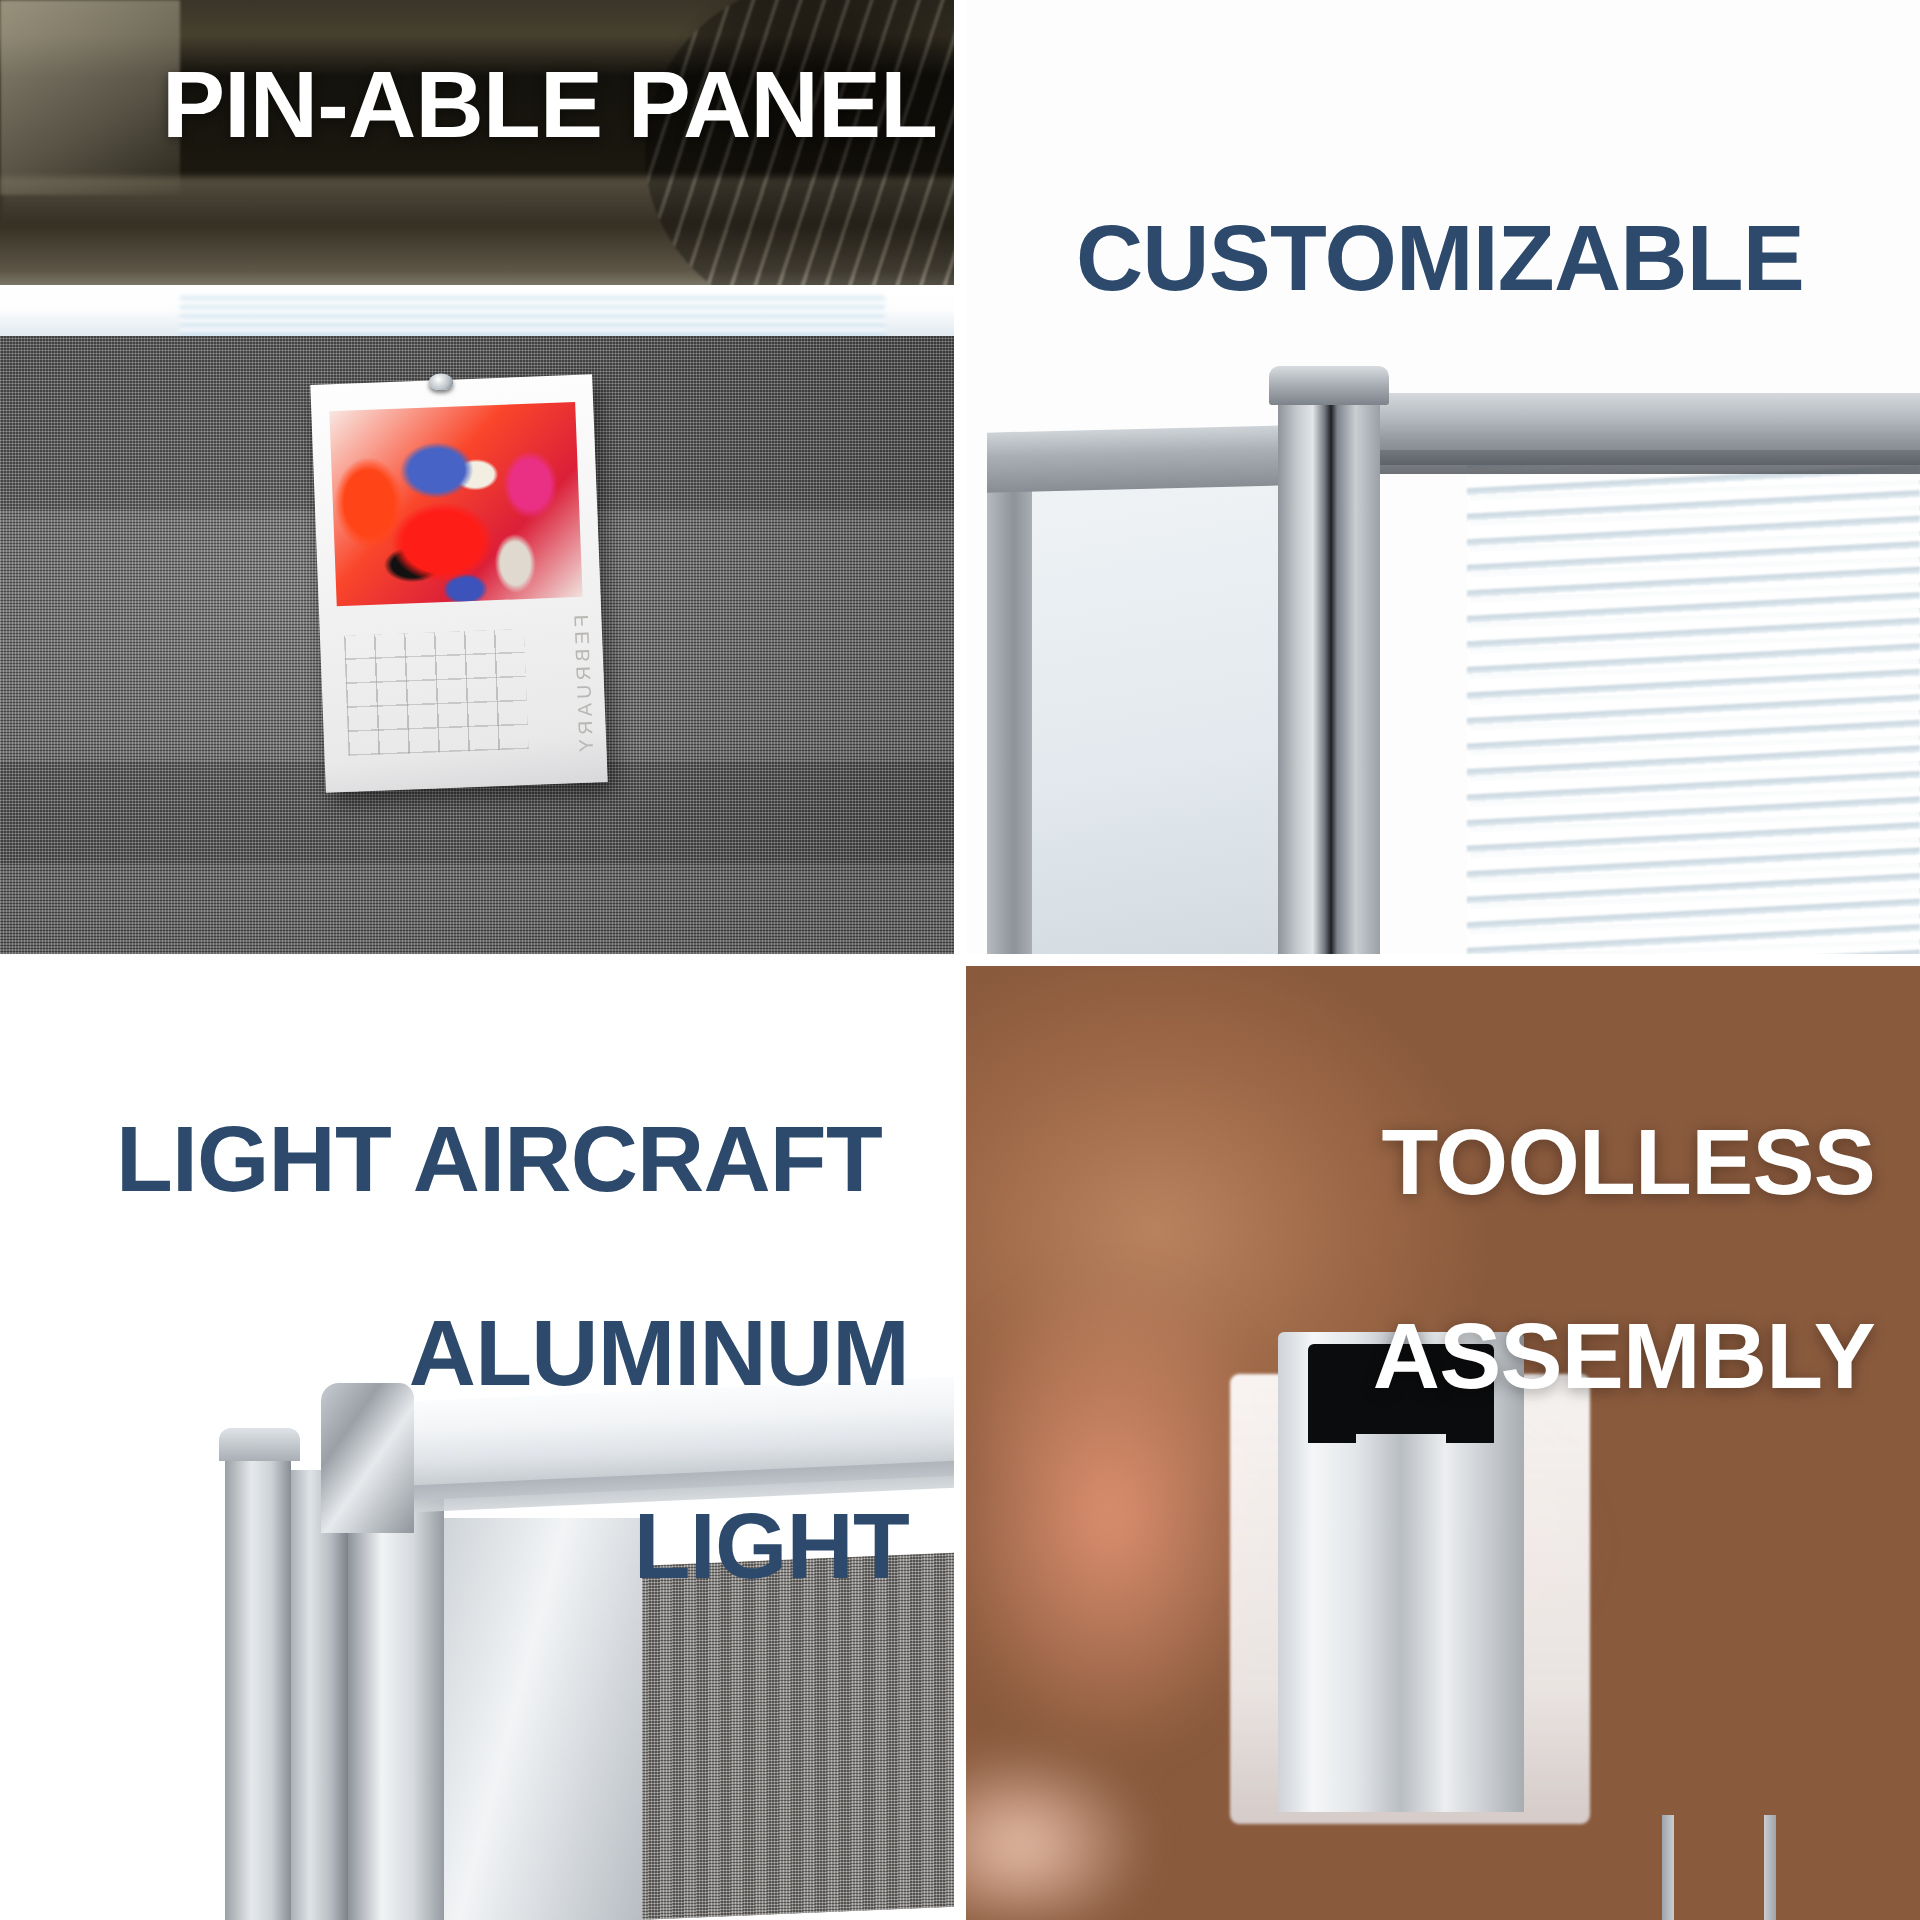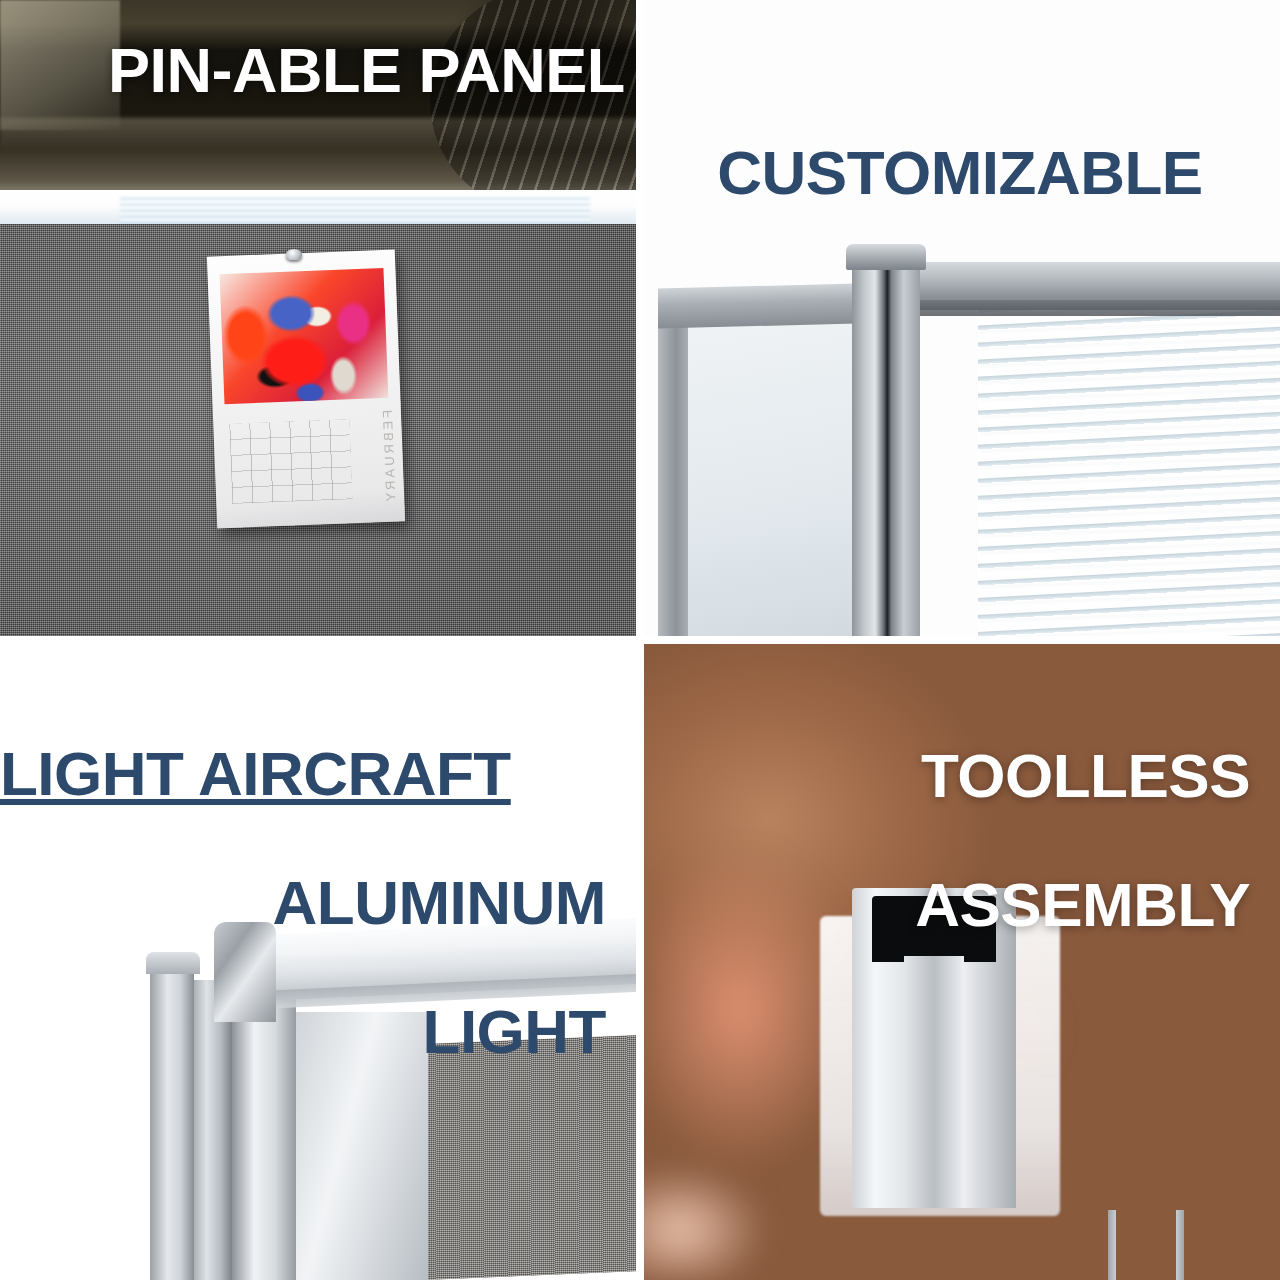--- a/index.html
+++ b/index.html
@@ -199,21 +199,21 @@
   .q3-fabric {
     position:absolute; left:424px; top:404px; width:216px; height:236px;
     background-color:#8d8a86;
     background-image:
       repeating-linear-gradient(0deg, rgba(255,255,255,.22) 0 1px, rgba(0,0,0,.22) 1px 2px),
       repeating-linear-gradient(90deg, rgba(255,255,255,.18) 0 1px, rgba(0,0,0,.24) 1px 2px);
     transform:skewY(-2.4deg); transform-origin:left top;
   }
   #h3 { left:0; top:38px; width:640px; text-align:right;
         font-size:62px; color:#2d4a6d; padding-right:34px; }
-  #h3 .l1 { display:block; text-align:left; padding-right:18px;text-decoration:underline; }
+  #h3 .l1 { display:block; text-align:right; padding-right:18px; }
 
   
   #q4 .photo { inset:0;
     background:
       radial-gradient(ellipse 300px 260px at 130px 180px, #b9825f 0%, #9c6746 45%, #8a5a3d 75%),
       radial-gradient(ellipse 260px 210px at 250px 300px, rgba(236,150,120,.85), rgba(236,150,120,0) 70%),
       radial-gradient(ellipse 220px 170px at 180px 70px, rgba(58,40,30,.9), rgba(58,40,30,0) 72%),
       linear-gradient(135deg,#a8754e 0%,#9c6c47 30%,#8e5f3d 60%,#7d5234 100%);
     filter:blur(.4px);
   }

